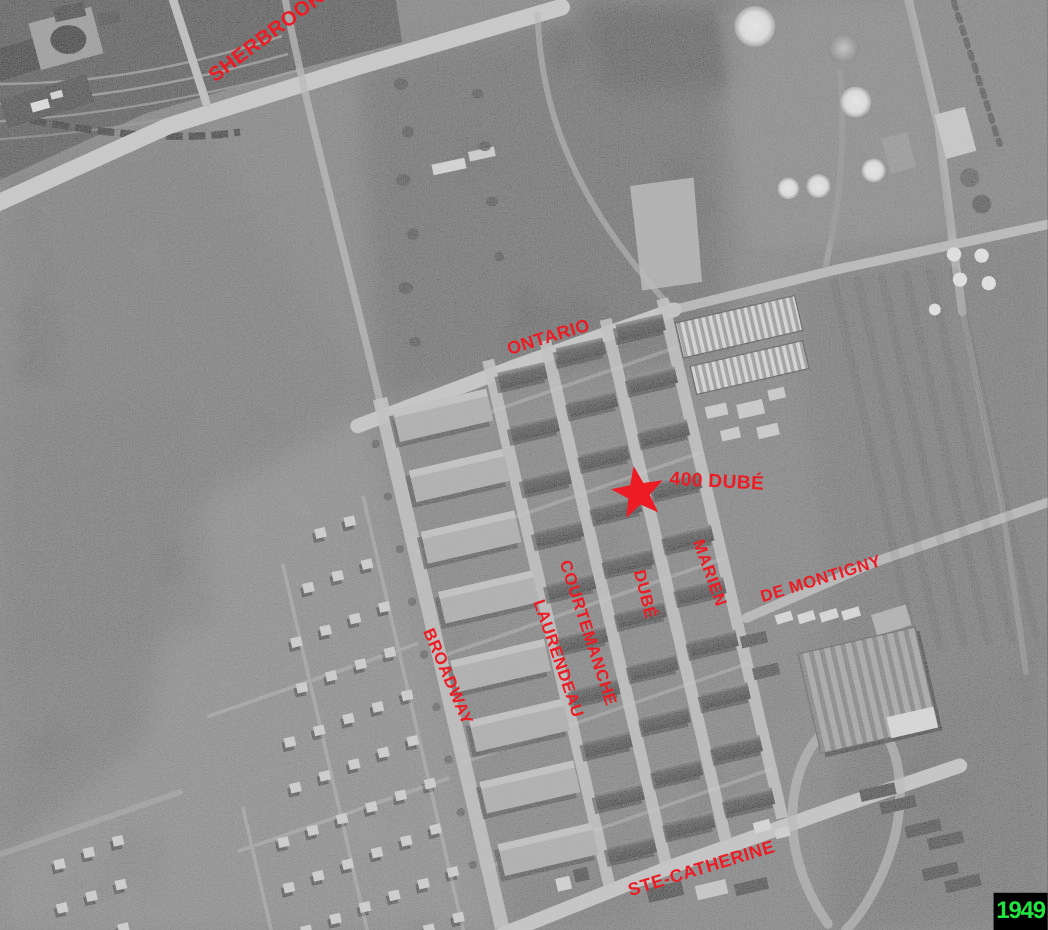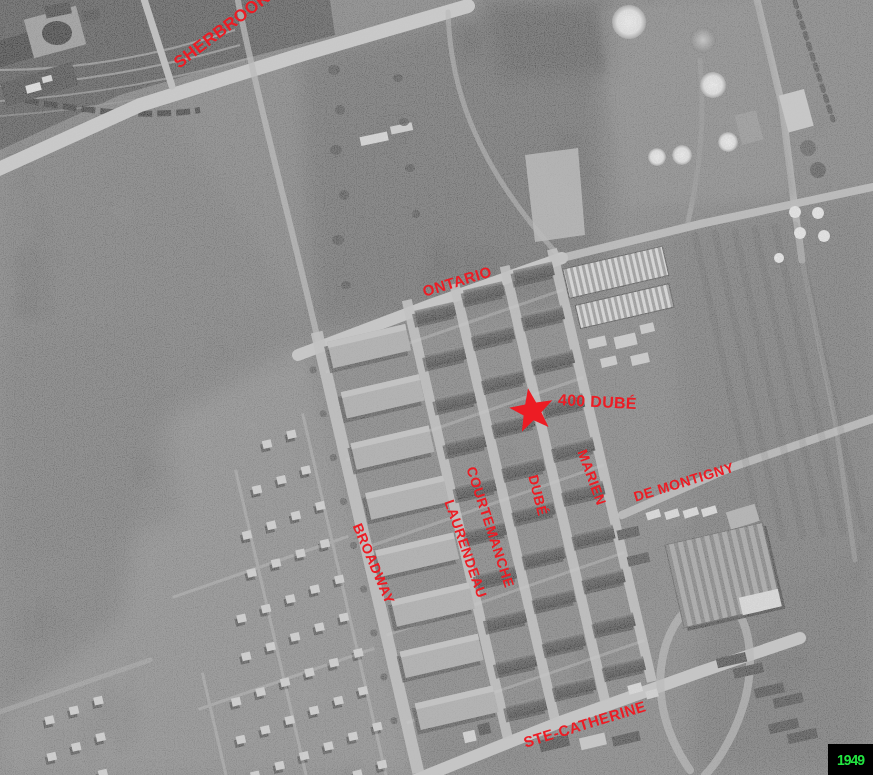--- a/index.html
+++ b/index.html
@@ -15,21 +15,21 @@
   #lbl-laurendeau{left:449px;top:492px;transform:rotate(71deg);}
   #lbl-courtemanche{left:471px;top:459px;transform:rotate(72deg);}
   #lbl-dube{left:533px;top:467px;transform:rotate(76deg);}
   #lbl-marien{left:582px;top:442px;transform:rotate(70deg);}
   #lbl-demontigny{left:634px;top:489px;transform:rotate(-17deg);}
   #lbl-stecatherine{left:524px;top:734px;font-size:15px;transform:rotate(-17deg);}
   #lbl-marker{left:558px;top:391px;font-size:16px;transform:rotate(3deg);letter-spacing:.3px;}
   #star-marker{position:absolute;left:505px;top:384px;width:54px;height:54px;}
   #year-badge{position:absolute;left:828px;top:744px;width:45px;height:31px;
       display:flex;align-items:center;justify-content:center;
-      font-weight:bold;font-size:14px;letter-spacing:-1px;}
+      font-weight:bold;font-size:20px;letter-spacing:-1px;}
 </style>
 </head>
 <body>
 
 <div class="stage">
 
   <svg class="photo" width="873" height="775" viewBox="0 0 873 775">
     <defs>
       <linearGradient id="bkg" x1="0" y1="0" x2="0" y2="1">
         <stop offset="0" stop-color="#7d7d7d"></stop>

